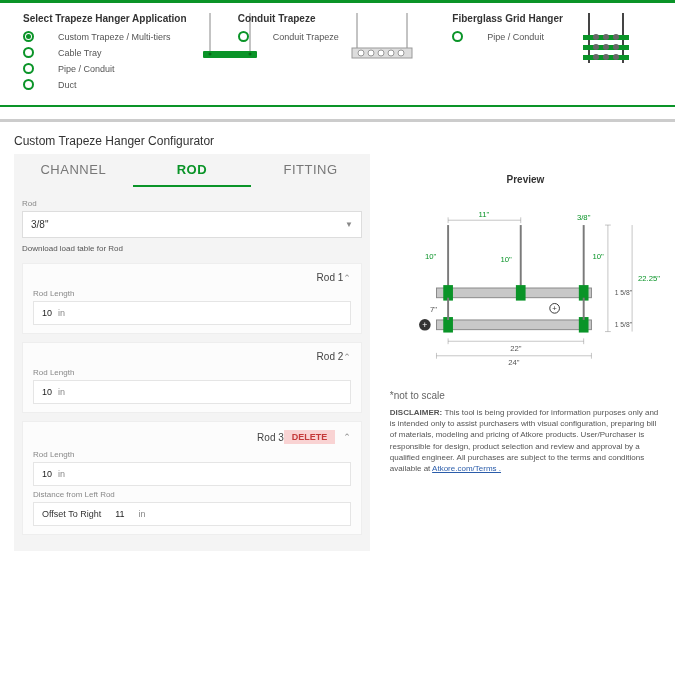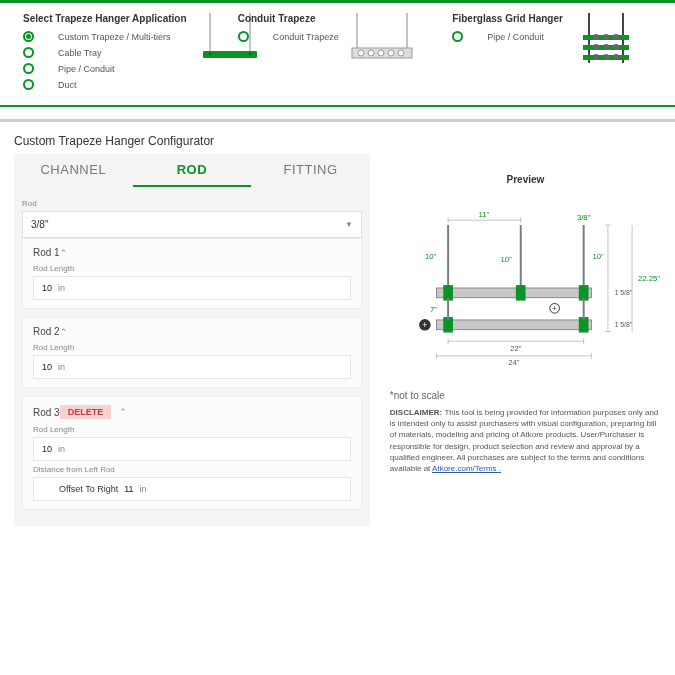--- a/index.html
+++ b/index.html
@@ -21,35 +21,35 @@
 .left{width:55%}
 .tabs{display:flex;background:#f4f4f4}
 .tab{flex:1;text-align:center;padding:8px 0;font-size:13px;color:#777;cursor:pointer;letter-spacing:0.5px}
 .tab.active{color:#0a9428;border-bottom:2px solid #0a9428;font-weight:600}
 .panel{background:#f4f4f4;padding:8px}
 .fld-label{font-size:8px;color:#888;margin:4px 0 3px}
 .select{background:#fff;border:1px solid #ddd;padding:7px 8px;font-size:10px;display:flex;justify-content:space-between;align-items:center;cursor:pointer}
 .caret{font-size:8px;color:#888}
 .dl-link{font-size:8px;color:#555;margin:6px 0 10px;cursor:pointer}
 .section{background:#fcfcfc;border:1px solid #eee;margin-bottom:8px;padding:8px 10px}
-.sec-head{display:flex;justify-content:flex-start;align-items:center;margin-bottom:6px}
+.sec-head{display:flex;justify-content:flex-end;align-items:center;margin-bottom:6px}
 .sec-title{font-size:10px;color:#444}
 .chev{font-size:9px;color:#888;cursor:pointer}
 .del{background:#f9d3d3;color:#c43a3a;font-size:9px;padding:2px 8px;margin-right:8px;cursor:pointer;font-weight:600}
 .input-row{background:#fff;border:1px solid #e5e5e5;padding:6px 8px;font-size:9px;display:flex;align-items:flex-end;gap:6px}
 .input-val{color:#222}
 .input-unit{color:#888}
 .right{flex:1;padding-top:20px}
 .prev-h{text-align:center;font-size:10px;font-weight:600;margin-bottom:18px}
 .preview{position:relative;width:100%;height:170px}
 .note{text-align:left;font-size:10px;color:#666;margin:17px 0 6px}
 .disc{font-size:8px;color:#555;line-height:1.4}
 .disc a{color:#2a5caa;text-decoration:underline}
 .disc b{font-weight:600}
-.offset-row{display:flex;gap:6px;align-items:center;background:#fff;border:1px solid #e5e5e5;padding:6px 25px;font-size:9px}
+.offset-row{display:flex;gap:14px;align-items:center;background:#fff;border:1px solid #e5e5e5;padding:6px 8px;font-size:9px}
 .sec-head-right{display:flex;align-items:center}
 </style>
 </head>
 <body>
 
 <div class="top-bar">
   <div class="top-col">
     <div class="top-left">
       <div class="top-h">Select Trapeze Hanger Application</div>
       <div class="radio-row">
@@ -136,20 +136,21 @@
         <div class="tab">CHANNEL</div>
         <div class="tab active">ROD</div>
         <div class="tab">FITTING</div>
       </div>
       <div class="panel">
         <div class="fld-label">Rod</div>
         <div class="select">
           <span>3/8"</span>
           <span class="caret">▼</span>
         </div>
+        <div class="dl-link">Download load table for Rod</div>
 
         <div class="section">
           <div class="sec-head">
               <span class="sec-title">Rod 1</span>
               <span class="chev">⌃</span>
             </div>
           <div class="fld-label">Rod Length</div>
           <div class="input-row">
               <span class="input-val">10</span>
               <span class="input-unit">in</span>

